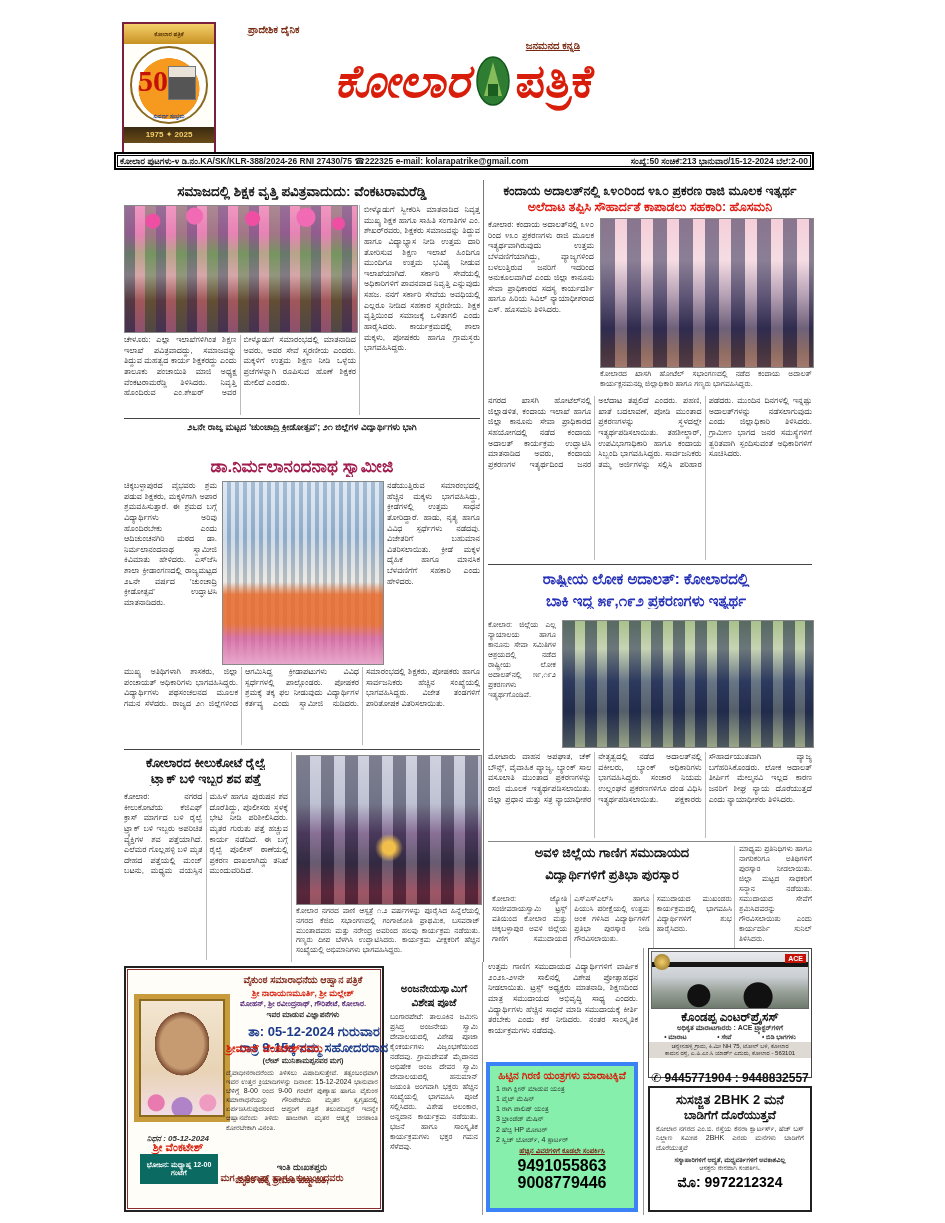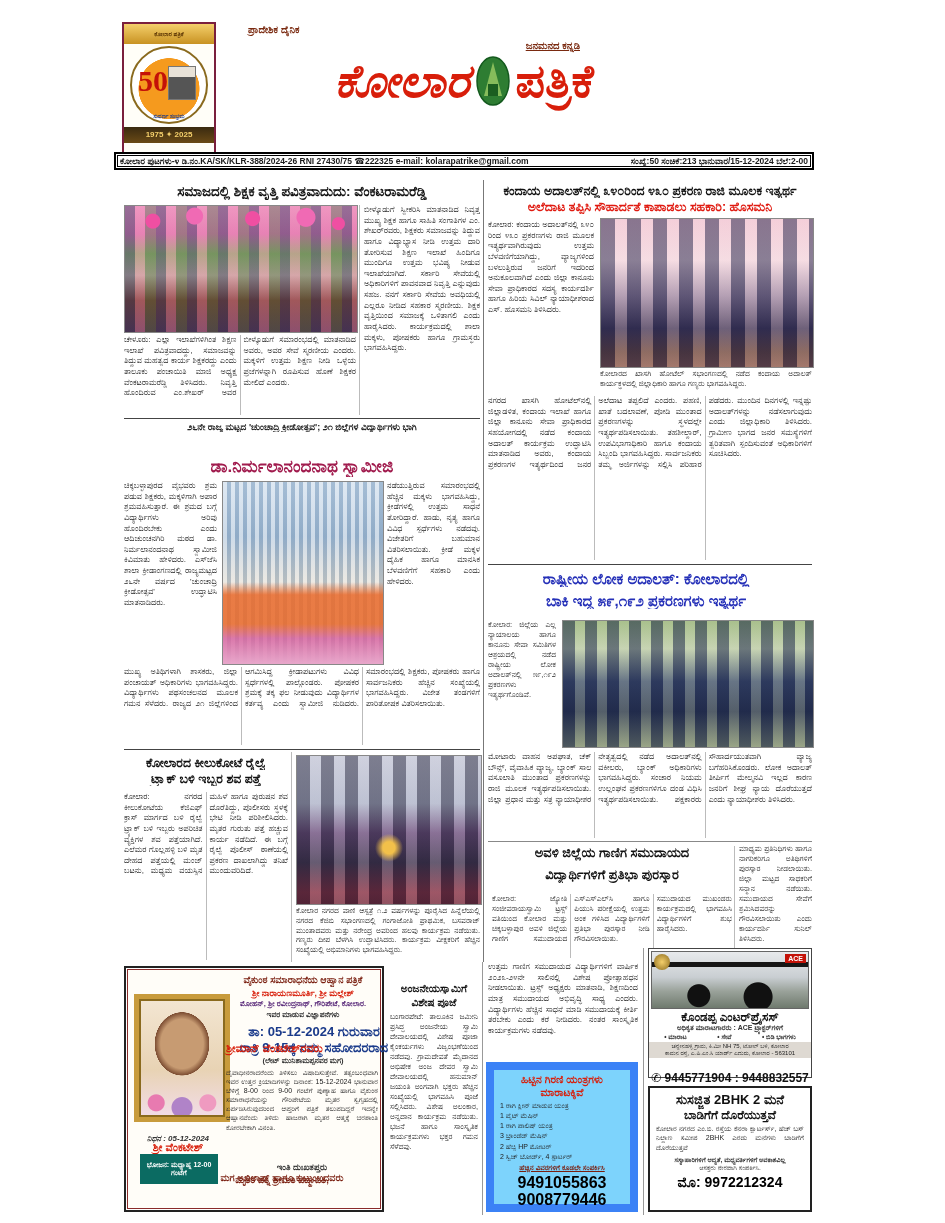--- a/index.html
+++ b/index.html
@@ -129,40 +129,40 @@
     <div style="position:absolute;left:60px;top:204px;width:192px;font-size:9.5px;font-weight:bold;color:#7a1f10;text-align:center;">ಮಗ ಅಖಿಲಾಷ್ ಹಾಗೂ ಕುಟುಂಬದವರು</div>
   </div>
 
   <div class="abs hl" style="left:390px;top:982px;width:88px;font-size:10.5px;">ಅಂಜನೇಯಸ್ವಾಮಿಗೆ</div>
   <div class="abs hl" style="left:390px;top:996px;width:88px;font-size:10.5px;">ವಿಶೇಷ ಪೂಜೆ</div>
   <div class="abs bodytxt" style="left:390px;top:1012px;width:88px;height:200px;font-size:7.5px;">ಬಂಗಾರಪೇಟೆ: ತಾಲೂಕಿನ ಜಮೀನಿ ಪ್ರಸಿದ್ಧ ಅಂಜನೇಯ ಸ್ವಾಮಿ ದೇವಾಲಯದಲ್ಲಿ ವಿಶೇಷ ಪೂಜಾ ಕೈಂಕರ್ಯಗಳು ವಿಜೃಂಭಣೆಯಿಂದ ನಡೆದವು. ಗ್ರಾಮದೇವತೆ ಮೈದಾನದ ಅಭಿಷೇಕ ಅಂಜ ದೇವರ ಸ್ವಾಮಿ ದೇವಾಲಯದಲ್ಲಿ ಹನುಮಾನ್ ಜಯಂತಿ ಅಂಗವಾಗಿ ಭಕ್ತರು ಹೆಚ್ಚಿನ ಸಂಖ್ಯೆಯಲ್ಲಿ ಭಾಗವಹಿಸಿ ಪೂಜೆ ಸಲ್ಲಿಸಿದರು. ವಿಶೇಷ ಅಲಂಕಾರ, ಅನ್ನದಾನ ಕಾರ್ಯಕ್ರಮ ನಡೆಯಿತು. ಭಜನೆ ಹಾಗೂ ಸಾಂಸ್ಕೃತಿಕ ಕಾರ್ಯಕ್ರಮಗಳು ಭಕ್ತರ ಗಮನ ಸೆಳೆದವು.</div>
   <div class="abs vline" style="left:482px;top:962px;height:253px;background:#999;"></div>
 
   <div class="abs bodytxt" style="left:488px;top:962px;width:150px;height:96px;">ಉತ್ತಮ ಗಾಣಿಗ ಸಮುದಾಯದ ವಿದ್ಯಾರ್ಥಿಗಳಿಗೆ ವಾರ್ಷಿಕ ೨೦೨೩-೨೪ನೇ ಸಾಲಿನಲ್ಲಿ ವಿಶೇಷ ಪ್ರೋತ್ಸಾಹಧನ ನೀಡಲಾಯಿತು. ಟ್ರಸ್ಟ್ ಅಧ್ಯಕ್ಷರು ಮಾತನಾಡಿ, ಶಿಕ್ಷಣದಿಂದ ಮಾತ್ರ ಸಮುದಾಯದ ಅಭಿವೃದ್ಧಿ ಸಾಧ್ಯ ಎಂದರು. ವಿದ್ಯಾರ್ಥಿಗಳು ಹೆಚ್ಚಿನ ಸಾಧನೆ ಮಾಡಿ ಸಮುದಾಯಕ್ಕೆ ಕೀರ್ತಿ ತರಬೇಕು ಎಂದು ಕರೆ ನೀಡಿದರು. ನಂತರ ಸಾಂಸ್ಕೃತಿಕ ಕಾರ್ಯಕ್ರಮಗಳು ನಡೆದವು.</div>
 
-  <div class="abs" style="left:486px;top:1062px;width:152px;height:150px;border:8px solid #3b82f6;background:#7dd3fc;box-sizing:border-box;padding:3px 6px;">
+  <div class="abs" style="left:486px;top:1062px;width:152px;height:150px;border:4px solid #3b82f6;background:#86efac;box-sizing:border-box;padding:3px 6px;">
     <div style="font-size:10.5px;font-weight:bold;color:#d81e0a;text-align:center;">ಹಿಟ್ಟಿನ ಗಿರಣಿ ಯಂತ್ರಗಳು ಮಾರಾಟಕ್ಕಿವೆ</div>
     <div style="font-size:7px;margin-top:2px;line-height:1.45;color:#222;">
       <div>1 ರಾಗಿ ಕ್ಲೀನ್ ಮಾಡುವ ಯಂತ್ರ</div>
       <div>1 ವೈಟ್ ಮೆಷಿನ್</div>
       <div>1 ರಾಗಿ ಪಾಲಿಷ್ ಯಂತ್ರ</div>
       <div>3 ಬ್ರಾಂಡೆಡ್ ಮೆಷಿನ್</div>
       <div>2 ಹೆಚ್ಪಿ HP ಮೋಟರ್</div>
       <div>2 ಸ್ವಿಚ್ ಬೋರ್ಡ್, 4 ಸ್ಟಾರ್ಟರ್</div>
     </div>
     <div style="font-size:7px;font-weight:bold;text-decoration:underline;text-align:center;margin-top:2px;color:#7a1f10;">ಹೆಚ್ಚಿನ ವಿವರಗಳಿಗೆ ಕೂಡಲೇ ಸಂಪರ್ಕಿಸಿ</div>
     <div style="font-size:16px;font-weight:bold;text-align:center;color:#000;line-height:1.1;margin-top:2px;">9491055863</div>
     <div style="font-size:16px;font-weight:bold;text-align:center;color:#000;line-height:1.1;">9008779446</div>
   </div>
 
   <div class="abs hl" style="left:488px;top:184px;width:324px;font-size:12.5px;">ಕಂದಾಯ ಅದಾಲತ್‌ನಲ್ಲಿ ೩೪೦ರಿಂದ ೪೩೦ ಪ್ರಕರಣ ರಾಜಿ ಮೂಲಕ ಇತ್ಯರ್ಥ</div>
   <div class="abs hl" style="left:488px;top:200px;width:324px;font-size:12.5px;color:#e01a10;">ಅಲೆದಾಟ ತಪ್ಪಿಸಿ ಸೌಹಾರ್ದತೆ ಕಾಪಾಡಲು ಸಹಕಾರಿ: ಹೊಸಮನಿ</div>
   <div class="abs bodytxt" style="left:488px;top:220px;width:106px;height:170px;">ಕೋಲಾರ: ಕಂದಾಯ ಅದಾಲತ್‌ನಲ್ಲಿ ೩೪೦ ರಿಂದ ೪೩೦ ಪ್ರಕರಣಗಳು ರಾಜಿ ಮೂಲಕ ಇತ್ಯರ್ಥವಾಗಿರುವುದು ಉತ್ತಮ ಬೆಳವಣಿಗೆಯಾಗಿದ್ದು, ವ್ಯಾಜ್ಯಗಳಿಂದ ಬಳಲುತ್ತಿರುವ ಜನರಿಗೆ ಇದರಿಂದ ಅನುಕೂಲವಾಗಿದೆ ಎಂದು ಜಿಲ್ಲಾ ಕಾನೂನು ಸೇವಾ ಪ್ರಾಧಿಕಾರದ ಸದಸ್ಯ ಕಾರ್ಯದರ್ಶಿ ಹಾಗೂ ಹಿರಿಯ ಸಿವಿಲ್ ನ್ಯಾಯಾಧೀಶರಾದ ಎಸ್. ಹೊಸಮನಿ ತಿಳಿಸಿದರು.</div>
   <div class="abs photo photo-indoor" style="left:600px;top:218px;width:212px;height:148px;"></div>
-  <div class="abs caption" style="left:600px;top:369px;width:212px;height:22px;">ಕೋಲಾರದ ಖಾಸಗಿ ಹೋಟೆಲ್ ಸಭಾಂಗಣದಲ್ಲಿ ನಡೆದ ಕಂದಾಯ ಅದಾಲತ್ ಕಾರ್ಯಕ್ಥಳದಲ್ಲಿ ಜಿಲ್ಲಾಧಿಕಾರಿ ಹಾಗೂ ಗಣ್ಯರು ಭಾಗವಹಿಸಿದ್ದರು.</div>
+  <div class="abs caption" style="left:600px;top:369px;width:212px;height:22px;">ಕೋಲಾರದ ಖಾಸಗಿ ಹೋಟೆಲ್ ಸಭಾಂಗಣದಲ್ಲಿ ನಡೆದ ಕಂದಾಯ ಅದಾಲತ್ ಕಾರ್ಯಕ್ಜನಮನದ್ಲಿ ಜಿಲ್ಲಾಧಿಕಾರಿ ಹಾಗೂ ಗಣ್ಯರು ಭಾಗವಹಿಸಿದ್ದರು.</div>
   <div class="abs bodytxt cols3" style="left:488px;top:396px;width:324px;height:164px;">ನಗರದ ಖಾಸಗಿ ಹೋಟೆಲ್‌ನಲ್ಲಿ ಜಿಲ್ಲಾಡಳಿತ, ಕಂದಾಯ ಇಲಾಖೆ ಹಾಗೂ ಜಿಲ್ಲಾ ಕಾನೂನು ಸೇವಾ ಪ್ರಾಧಿಕಾರದ ಸಹಯೋಗದಲ್ಲಿ ನಡೆದ ಕಂದಾಯ ಅದಾಲತ್ ಕಾರ್ಯಕ್ರಮ ಉದ್ಘಾಟಿಸಿ ಮಾತನಾಡಿದ ಅವರು, ಕಂದಾಯ ಪ್ರಕರಣಗಳ ಇತ್ಯರ್ಥದಿಂದ ಜನರ ಅಲೆದಾಟ ತಪ್ಪಲಿದೆ ಎಂದರು. ಪಹಣಿ, ಖಾತೆ ಬದಲಾವಣೆ, ಪೋಡಿ ಮುಂತಾದ ಪ್ರಕರಣಗಳನ್ನು ಸ್ಥಳದಲ್ಲೇ ಇತ್ಯರ್ಥಪಡಿಸಲಾಯಿತು. ತಹಶೀಲ್ದಾರ್, ಉಪವಿಭಾಗಾಧಿಕಾರಿ ಹಾಗೂ ಕಂದಾಯ ಸಿಬ್ಬಂದಿ ಭಾಗವಹಿಸಿದ್ದರು. ಸಾರ್ವಜನಿಕರು ತಮ್ಮ ಅರ್ಜಿಗಳನ್ನು ಸಲ್ಲಿಸಿ ಪರಿಹಾರ ಪಡೆದರು. ಮುಂದಿನ ದಿನಗಳಲ್ಲಿ ಇನ್ನಷ್ಟು ಅದಾಲತ್‌ಗಳನ್ನು ನಡೆಸಲಾಗುವುದು ಎಂದು ಜಿಲ್ಲಾಧಿಕಾರಿ ತಿಳಿಸಿದರು. ಗ್ರಾಮೀಣ ಭಾಗದ ಜನರ ಸಮಸ್ಯೆಗಳಿಗೆ ತ್ವರಿತವಾಗಿ ಸ್ಪಂದಿಸುವಂತೆ ಅಧಿಕಾರಿಗಳಿಗೆ ಸೂಚಿಸಿದರು.</div>
   <div class="abs hline" style="left:488px;top:564px;width:324px;"></div>
 
   <div class="abs hl" style="left:488px;top:570px;width:316px;font-size:15px;color:#2530b8;">ರಾಷ್ಟ್ರೀಯ ಲೋಕ ಅದಾಲತ್: ಕೋಲಾರದಲ್ಲಿ</div>
   <div class="abs hl" style="left:488px;top:592px;width:316px;font-size:15px;color:#2530b8;">ಬಾಕಿ ಇದ್ದ ೫೯,೧೯೨ ಪ್ರಕರಣಗಳು ಇತ್ಯರ್ಥ</div>
   <div class="abs bodytxt" style="left:488px;top:620px;width:68px;height:128px;font-size:7.5px;">ಕೋಲಾರ: ಜಿಲ್ಲೆಯ ಎಲ್ಲ ನ್ಯಾಯಾಲಯ ಹಾಗೂ ಕಾನೂನು ಸೇವಾ ಸಮಿತಿಗಳ ಆಶ್ರಯದಲ್ಲಿ ನಡೆದ ರಾಷ್ಟ್ರೀಯ ಲೋಕ ಅದಾಲತ್‌ನಲ್ಲಿ ೫೯,೧೯೨ ಪ್ರಕರಣಗಳು ಇತ್ಯರ್ಥಗೊಂಡಿವೆ.</div>
   <div class="abs photo photo-outdoor" style="left:562px;top:620px;width:250px;height:126px;"></div>
   <div class="abs bodytxt cols3" style="left:488px;top:752px;width:324px;height:86px;">ಮೋಟಾರು ವಾಹನ ಅಪಘಾತ, ಚೆಕ್ ಬೌನ್ಸ್, ವೈವಾಹಿಕ ವ್ಯಾಜ್ಯ, ಬ್ಯಾಂಕ್ ಸಾಲ ವಸೂಲಾತಿ ಮುಂತಾದ ಪ್ರಕರಣಗಳನ್ನು ರಾಜಿ ಮೂಲಕ ಇತ್ಯರ್ಥಪಡಿಸಲಾಯಿತು. ಜಿಲ್ಲಾ ಪ್ರಧಾನ ಮತ್ತು ಸತ್ರ ನ್ಯಾಯಾಧೀಶರ ನೇತೃತ್ವದಲ್ಲಿ ನಡೆದ ಅದಾಲತ್‌ನಲ್ಲಿ ವಕೀಲರು, ಬ್ಯಾಂಕ್ ಅಧಿಕಾರಿಗಳು ಭಾಗವಹಿಸಿದ್ದರು. ಸಂಚಾರ ನಿಯಮ ಉಲ್ಲಂಘನೆ ಪ್ರಕರಣಗಳಿಗೂ ದಂಡ ವಿಧಿಸಿ ಇತ್ಯರ್ಥಪಡಿಸಲಾಯಿತು. ಪಕ್ಷಕಾರರು ಸೌಹಾರ್ದಯುತವಾಗಿ ವ್ಯಾಜ್ಯ ಬಗೆಹರಿಸಿಕೊಂಡರು. ಲೋಕ ಅದಾಲತ್ ತೀರ್ಪಿಗೆ ಮೇಲ್ಮನವಿ ಇಲ್ಲದ ಕಾರಣ ಜನರಿಗೆ ಶೀಘ್ರ ನ್ಯಾಯ ದೊರೆಯುತ್ತದೆ ಎಂದು ನ್ಯಾಯಾಧೀಶರು ತಿಳಿಸಿದರು.</div>
   <div class="abs hline" style="left:488px;top:841px;width:324px;background:#888;"></div>
 

